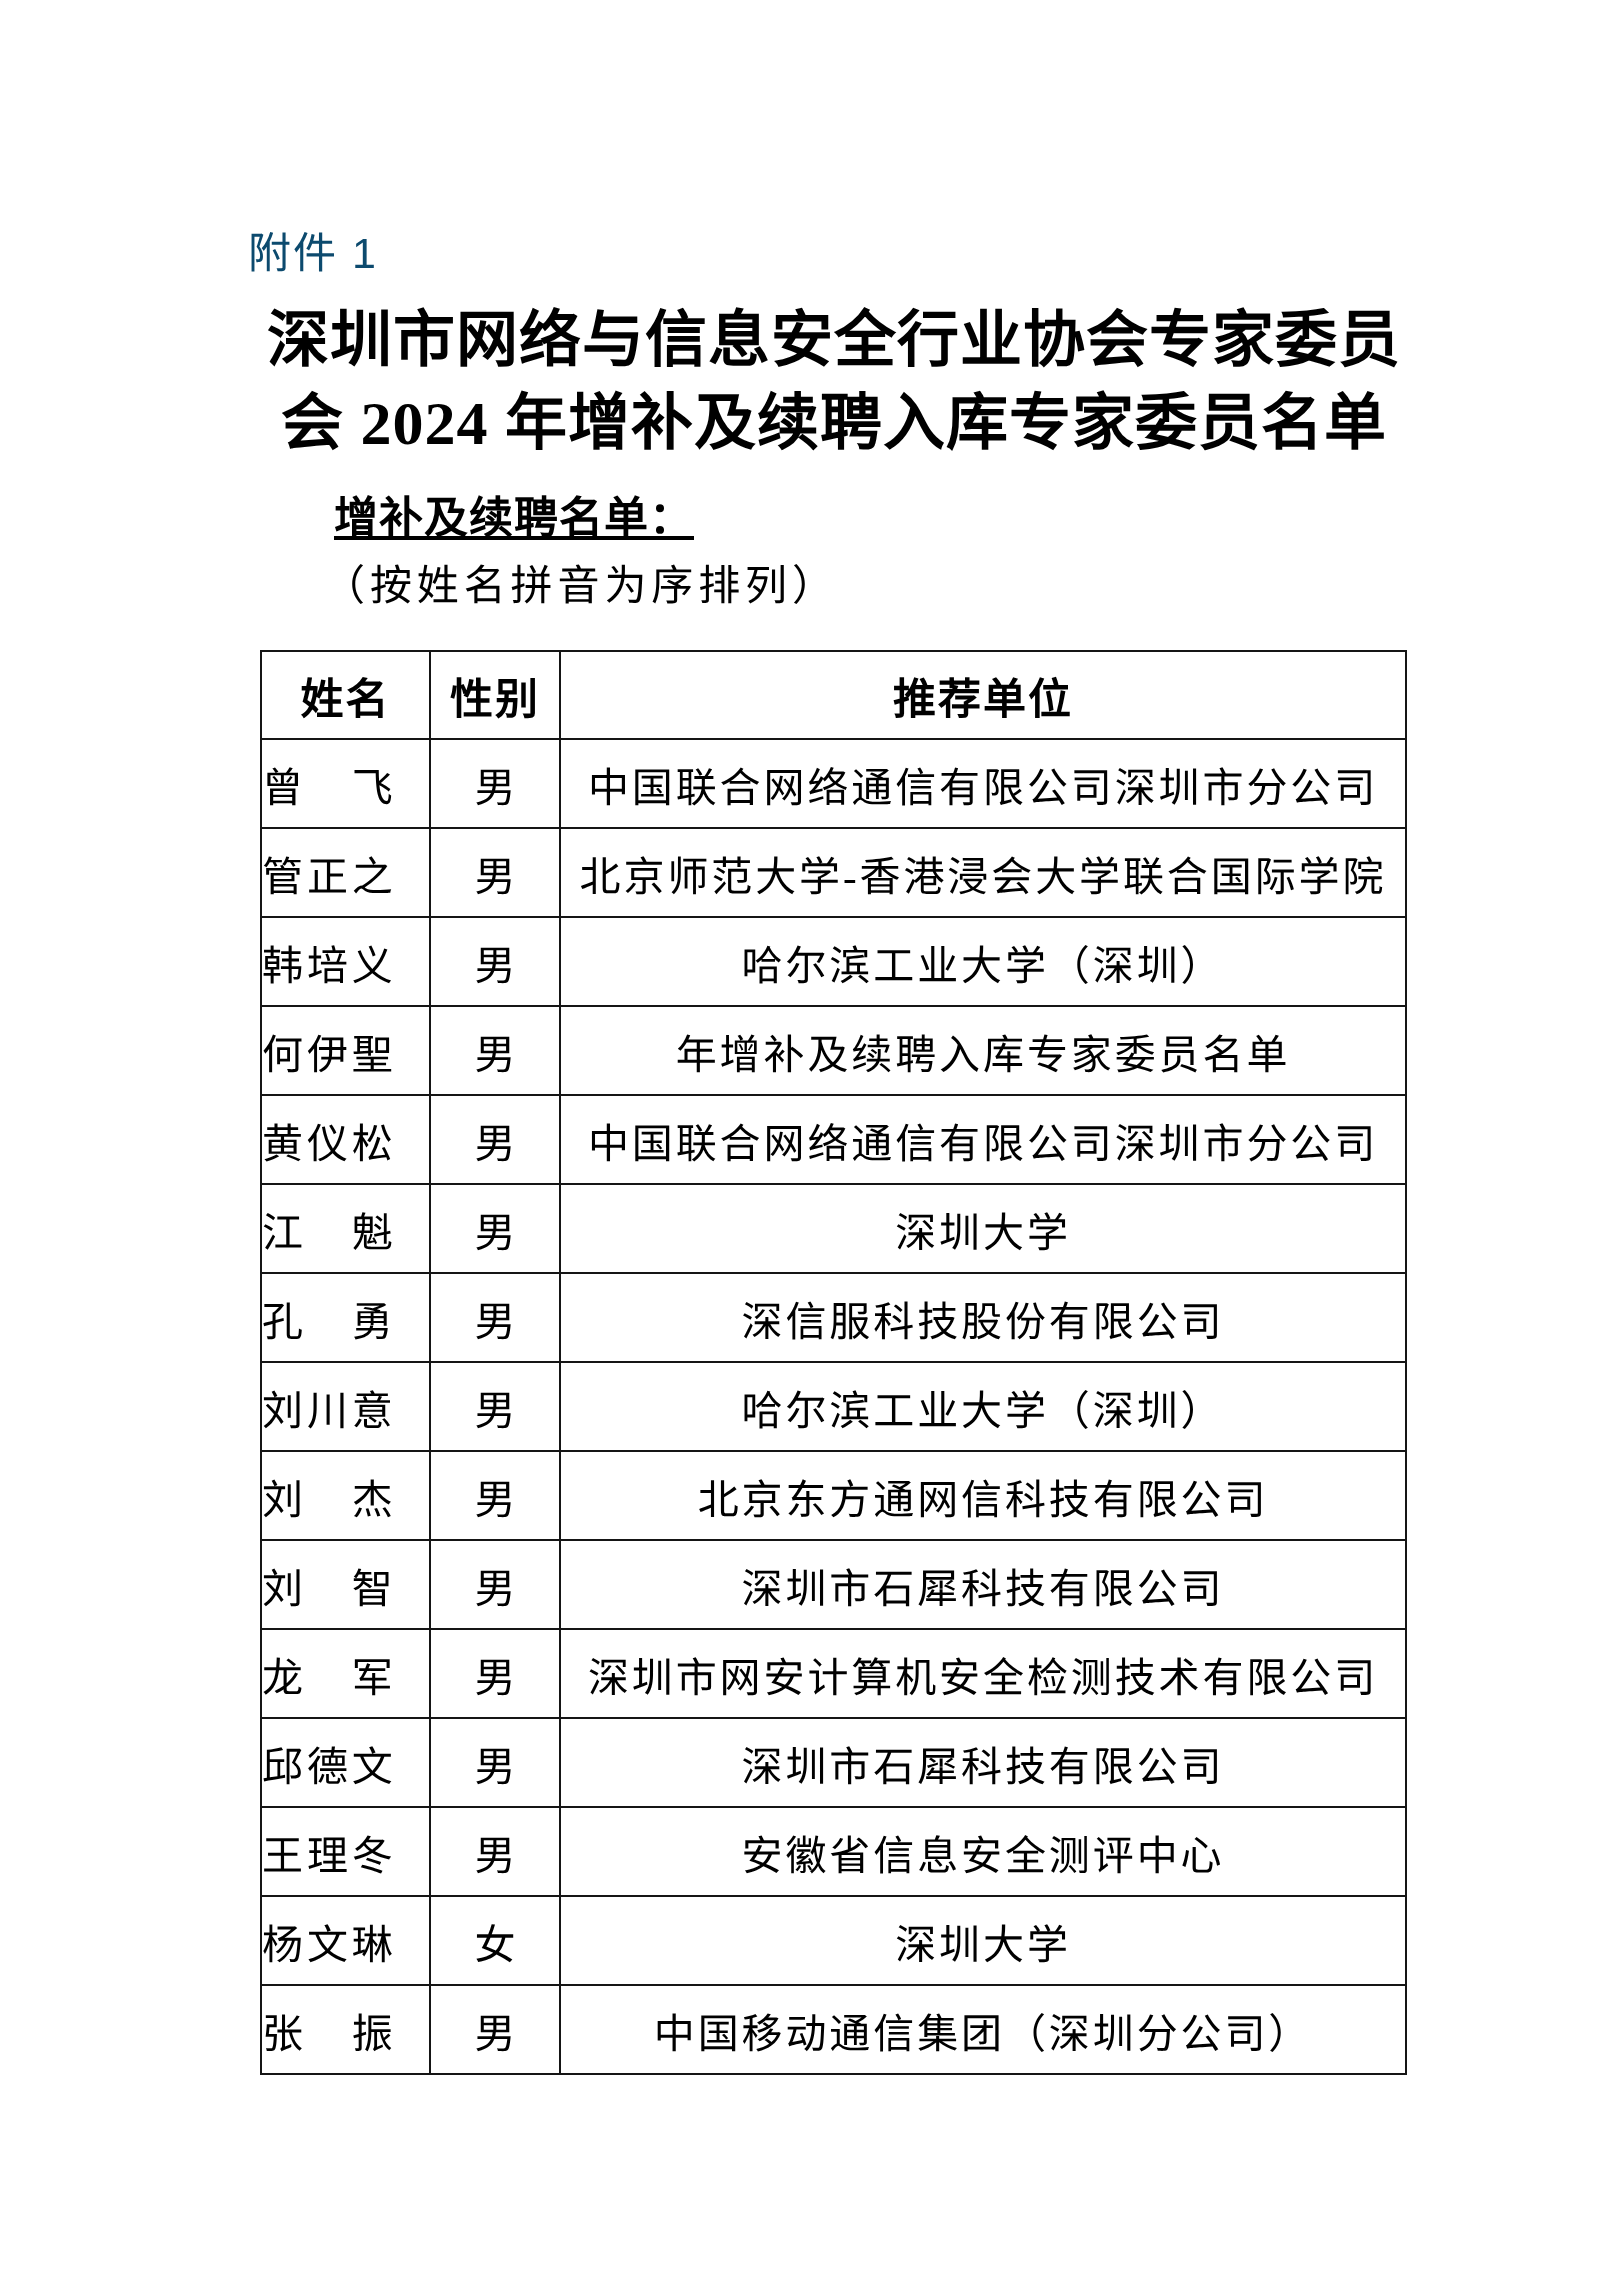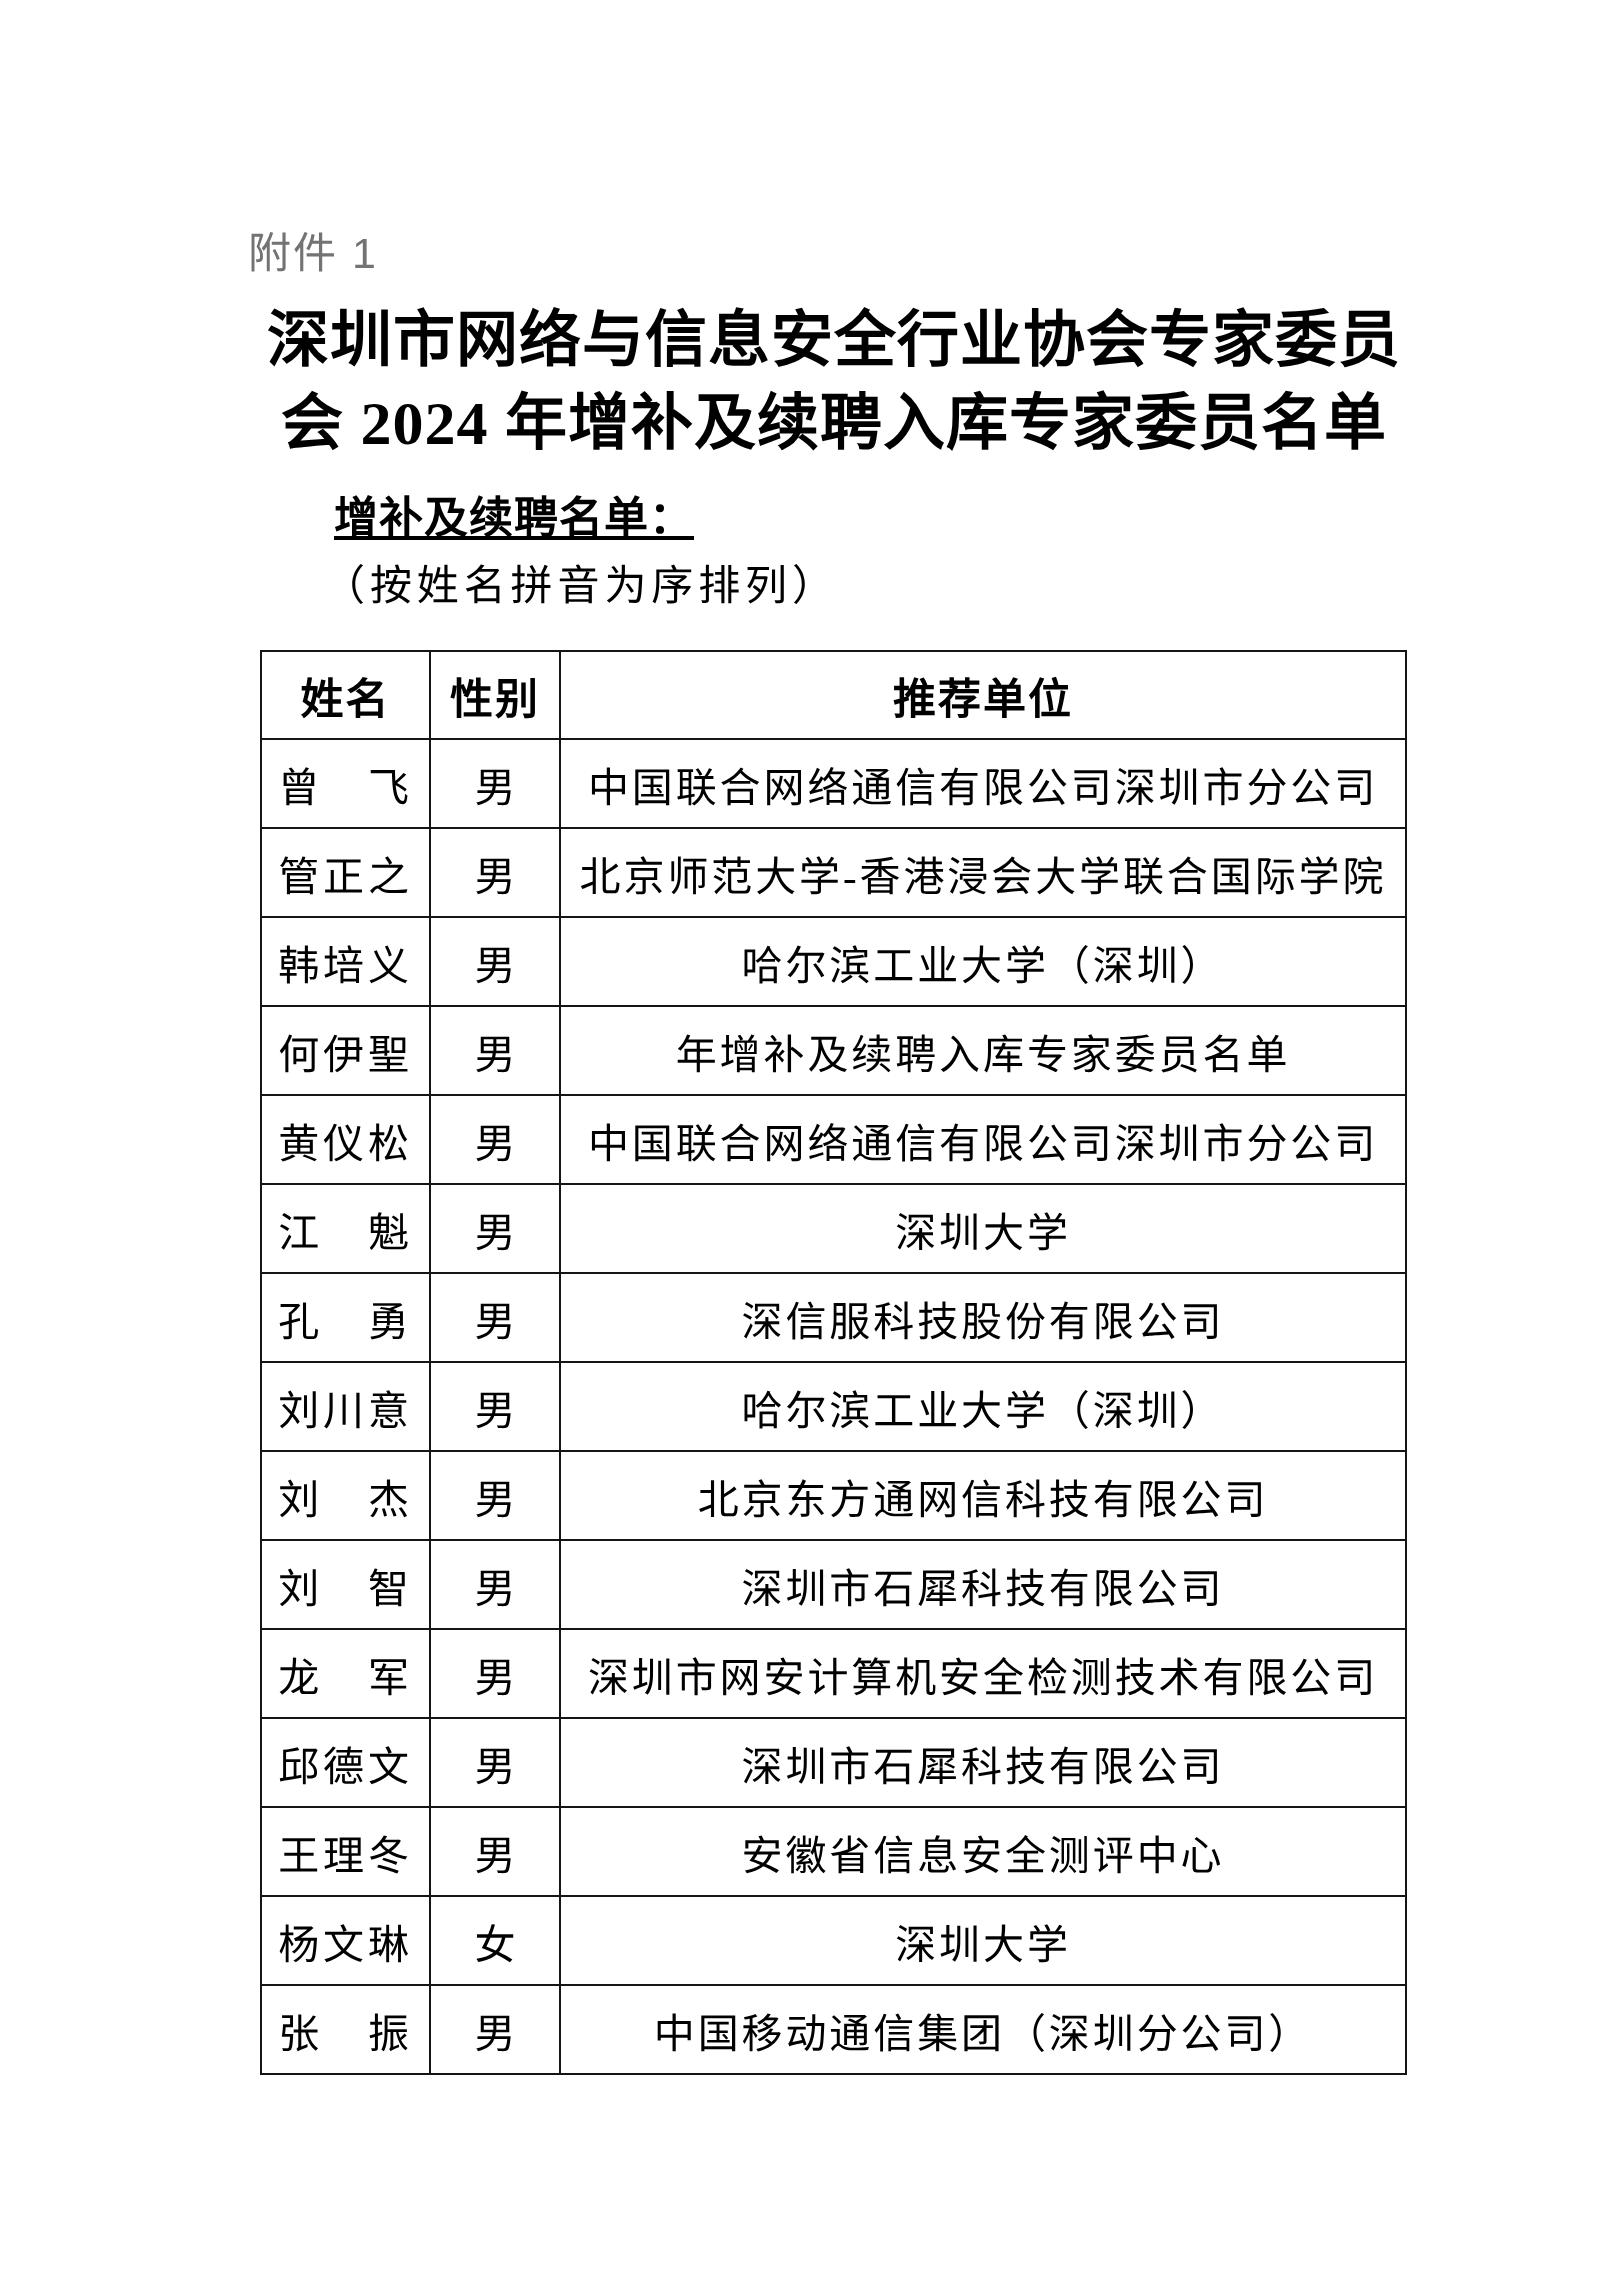--- a/index.html
+++ b/index.html
@@ -17,21 +17,21 @@
   }
   
   .attachment {
     position: absolute;
     left: 248px;
     top: 218px;
     font-family: "Liberation Sans", "DejaVu Sans", sans-serif;
     font-size: 43px;
     font-weight: 500;
     letter-spacing: 2px;
-    color: #737373;
+    color: #0c4a6e;
     white-space: nowrap;
   }
   
   .doc-title {
     position: absolute;
     left: 240px;
     top: 287px;
     width: 1164px;
     text-align: center;
     font-family: "Liberation Serif", "DejaVu Serif", serif;
@@ -95,21 +95,21 @@
     white-space: nowrap;
   }
   
   table.roster td {
     font-family: "Liberation Serif", "DejaVu Serif", serif;
     font-size: 41px;
     color: #000;
     white-space: nowrap;
   }
   td.cell-name {
-    text-align: center;
+    text-align: left;
     letter-spacing: 3.9px;
   }
   td.cell-gender {
     text-align: center;
   }
   td.cell-unit {
     text-align: center;
     padding-left: 12.7px;
     letter-spacing: 2.9px;
   }

